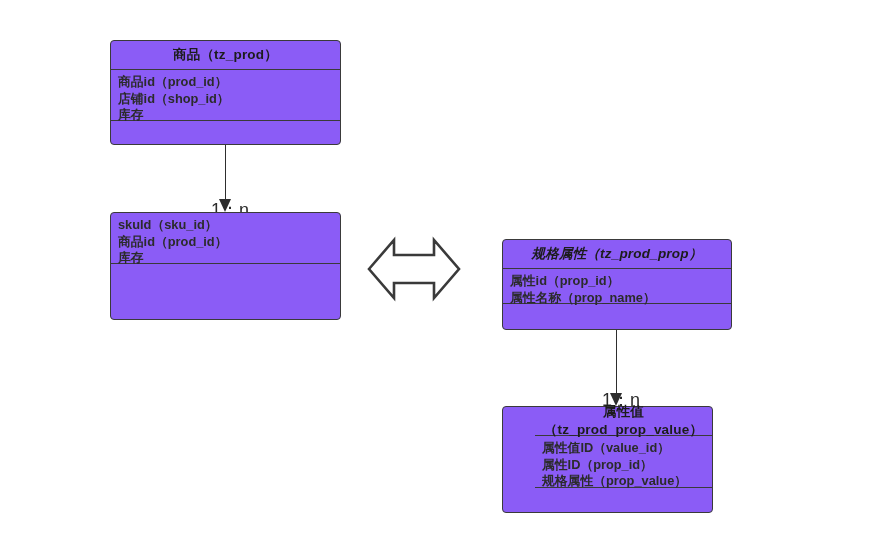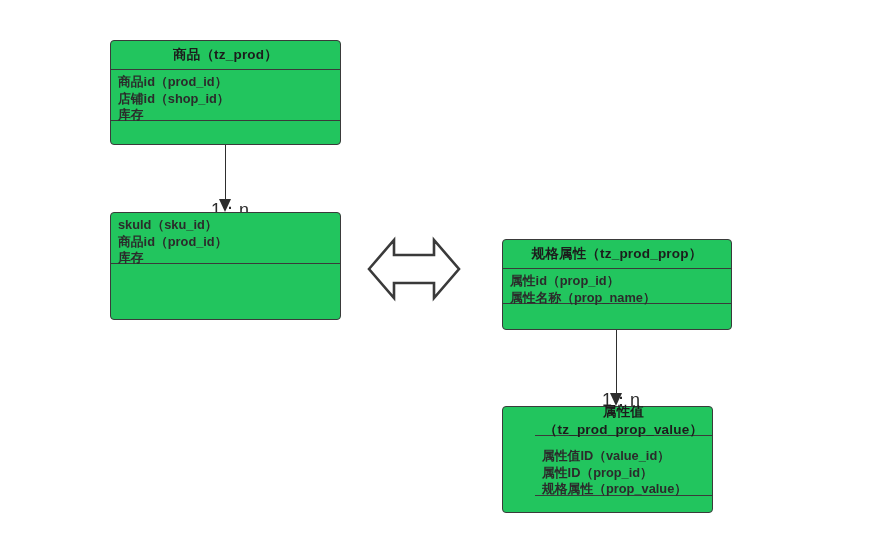--- a/index.html
+++ b/index.html
@@ -15,21 +15,21 @@
     width: 884px;
     height: 539px;
     background: #ffffff;
     overflow: hidden;
   }
 
   
   .entity {
     position: absolute;
     box-sizing: border-box;
-    background: #22c55e;
+    background: #8b5cf6;
     border: 1.6px solid #3a3a3a;
     border-radius: 4px;
   }
   .entity-header {
     box-sizing: border-box;
     width: 100%;
     text-align: center;
     font-weight: bold;
     font-size: 13.5px;
     color: #1c1c1c;
@@ -117,37 +117,37 @@
     <div class="entity-footer" style="height:24px;"></div>
   </div>
 
   <div class="dbl-arrow" style="left:366px; top:234px; width:96px; height:70px;">
     <svg width="96" height="70" viewBox="0 0 96 70">
       <polygon points="3,35 28,6 28,21 68,21 68,6 93,35 68,64 68,49 28,49 28,64" fill="#ffffff" stroke="#3a3a3a" stroke-width="2.6" stroke-linejoin="miter"></polygon>
     </svg>
   </div>
 
   <div class="entity" style="left:502px; top:239px; width:230px; height:91px;">
-    <div class="entity-header" style="height:29px;">规格属性（tz_prod_prop）</div>
+    <div class="entity-header" style="height:29px;font-style:italic;">规格属性（tz_prod_prop）</div>
     <div class="entity-body" style="height:35px;">
       <div class="entity-field">属性id（prop_id）</div>
       <div class="entity-field">属性名称（prop_name）</div>
     </div>
     <div class="entity-footer" style="height:24px;"></div>
   </div>
 
   <div class="connector">
     <div class="conn-line" style="left:616px; top:330px; height:63px;"></div>
     <div class="conn-arrow" style="left:610px; top:393px;"></div>
     <div class="conn-label" style="left:602px; top:362px;">1：n</div>
   </div>
 
   <div class="entity" style="left:502px; top:406px; width:211px; height:107px;padding-left:32px;">
     <div class="entity-header" style="height:29px;">属性值（tz_prod_prop_value）</div>
-    <div class="entity-body" style="height:52px;margin-top:8px;">
+    <div class="entity-body" style="height:52px;">
       <div class="entity-field">属性值ID（value_id）</div>
       <div class="entity-field">属性ID（prop_id）</div>
       <div class="entity-field">规格属性（prop_value）</div>
     </div>
     <div class="entity-footer" style="height:24px;"></div>
   </div>
 
 </div>
 
 </body></html>

